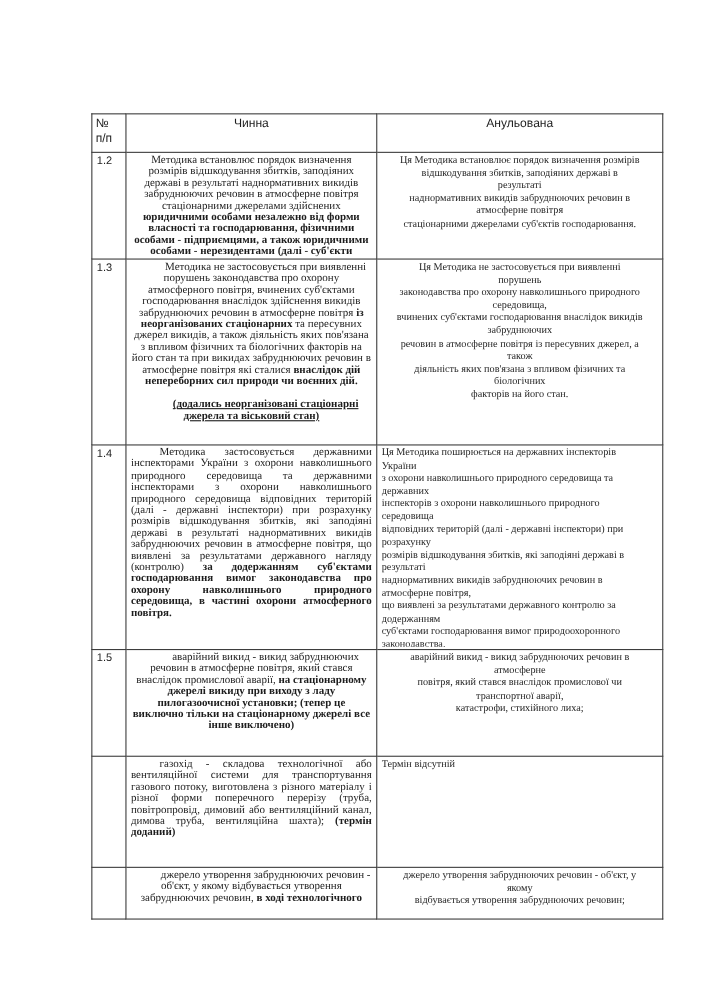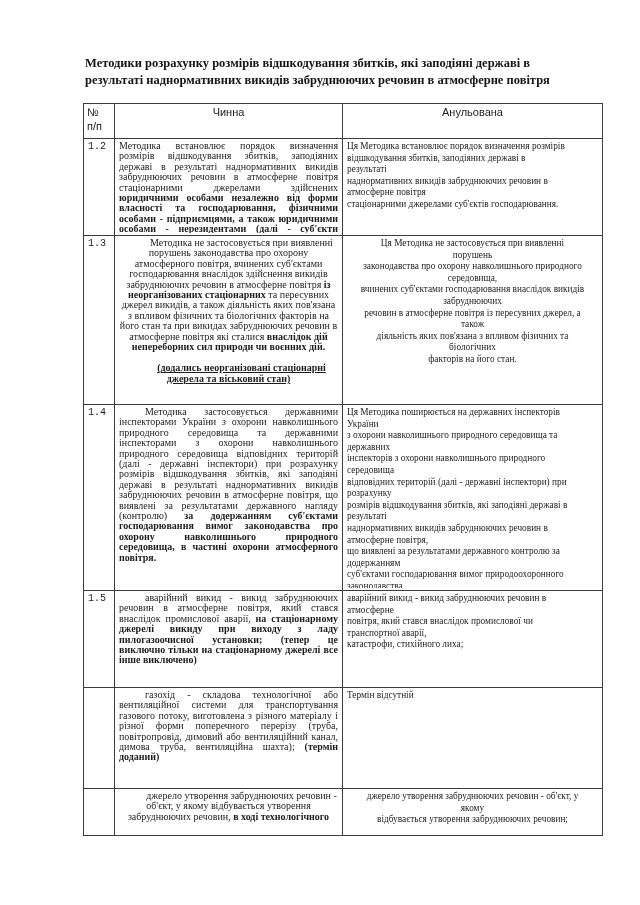--- a/index.html
+++ b/index.html
@@ -21,41 +21,40 @@
   .cmp col.c-ann { width:260px; }
   .cmp th, .cmp td {
     border:1px solid #3d3d3d; vertical-align:top; padding:2px 4px; overflow:hidden;
   }
   .cmp th {
     font-family:"Liberation Sans", sans-serif; font-weight:normal;
     font-size:11px; line-height:13.5px; height:30px;
   }
   .cmp th.num-h { text-align:left; white-space:pre-line; padding-left:3px; }
   .num-cell {
-    font-family:Liberation Mono, monospace; font-size:10px; padding-left:3px;
+    font-family:Liberation Sans, sans-serif; font-size:10px; padding-left:3px;
   }
   .current-cell { font-size:10px; line-height:10.4px; text-align:justify; }
   .annulled-cell { font-size:9.3px; line-height:11.6px; }
   .annulled-cell .cellbox { white-space:pre-line; }
   .cellbox { overflow:hidden; }
-  tr.h98  .cellbox { height:92px; }
+  tr.h98  .cellbox { height:92px;text-align:center; }
   tr.h170 .cellbox { height:164px;text-align:center; }
   tr.h187 .cellbox { height:181px; }
   tr.h102 .cellbox { height:96px; }
   tr.h48  .cellbox { height:42px;text-align:center; }
   .para.indent { text-indent:26px; }
   .para + .para { margin-top:11px;text-decoration:underline; }
   .b { font-weight:bold; }
 </style>
 </head>
 <body>
 
 <div class="page">
 
-  <div class="doc-title">Методики розрахунку розмірів відшкодування збитків, які заподіяні державі в результаті наднормативних викидів забруднюючих речовин в атмосферне повітря</div>
 
   <table class="cmp">
     <colgroup>
       <col class="c-num">
         <col class="c-cur">
         <col class="c-ann">
     </colgroup>
     <thead>
       <tr>
         <th class="num-h">№

